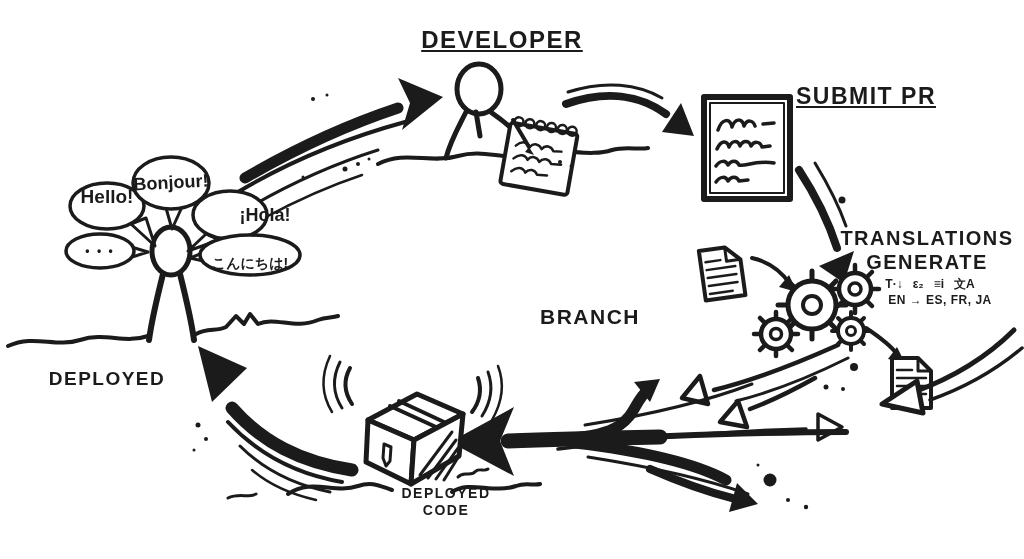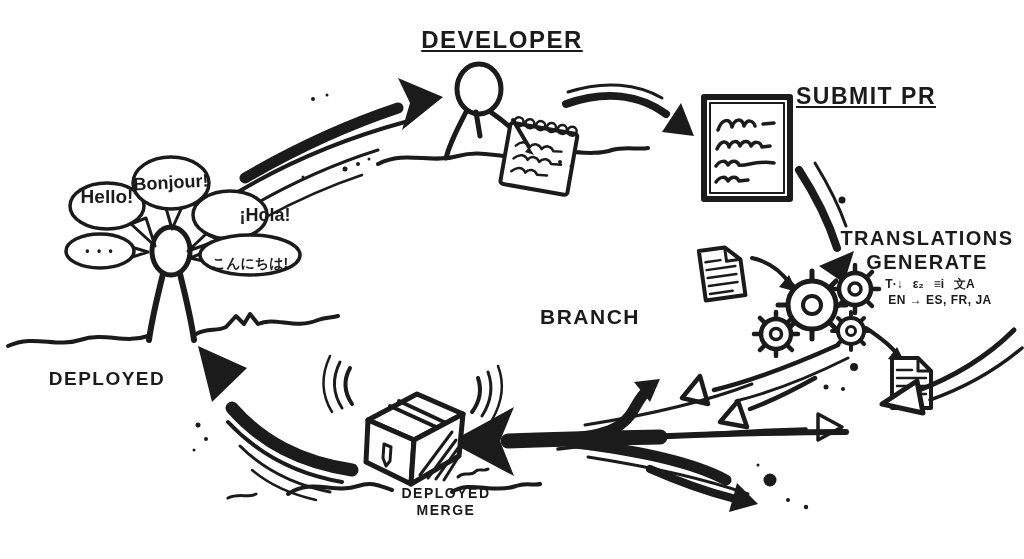--- a/index.html
+++ b/index.html
@@ -284,21 +284,21 @@
   </div>
   <div class="lbl pre" style="left:930px;top:277px;font-size:12px;letter-spacing:0;">T·↓   ε₂   ≡i   文A</div>
   <div class="lbl" style="left:940px;top:293px;font-size:12px;letter-spacing:0.5px;">EN → ES, FR, JA</div>
 
   <div class="lbl" style="left:590px;top:305px;font-size:21px;">
     <span>BRANCH</span>
   </div>
 
   <div class="lbl" style="left:406px;top:485px;font-size:14px;margin-left:40px;">
     <span>DEPLOYED</span>
-    <span>MERGE</span>
+    <span>CODE</span>
   </div>
 
   <div class="lbl" style="left:107px;top:368px;font-size:19px;">
     <span>DEPLOYED</span>
   </div>
 
   <div class="bubble-txt" style="left:107px;top:197px;font-size:19px;">Hello!</div>
   <div class="bubble-txt" style="left:171px;top:183px;font-size:18px;transform:translate(-50%,-50%) rotate(-3deg);">Bonjour!</div>
   <div class="bubble-txt" style="left:230px;top:215px;font-size:18px;margin-left:35px;">¡Hola!</div>
   <div class="bubble-txt" style="left:250px;top:264px;font-size:14px;">こんにちは!</div>

